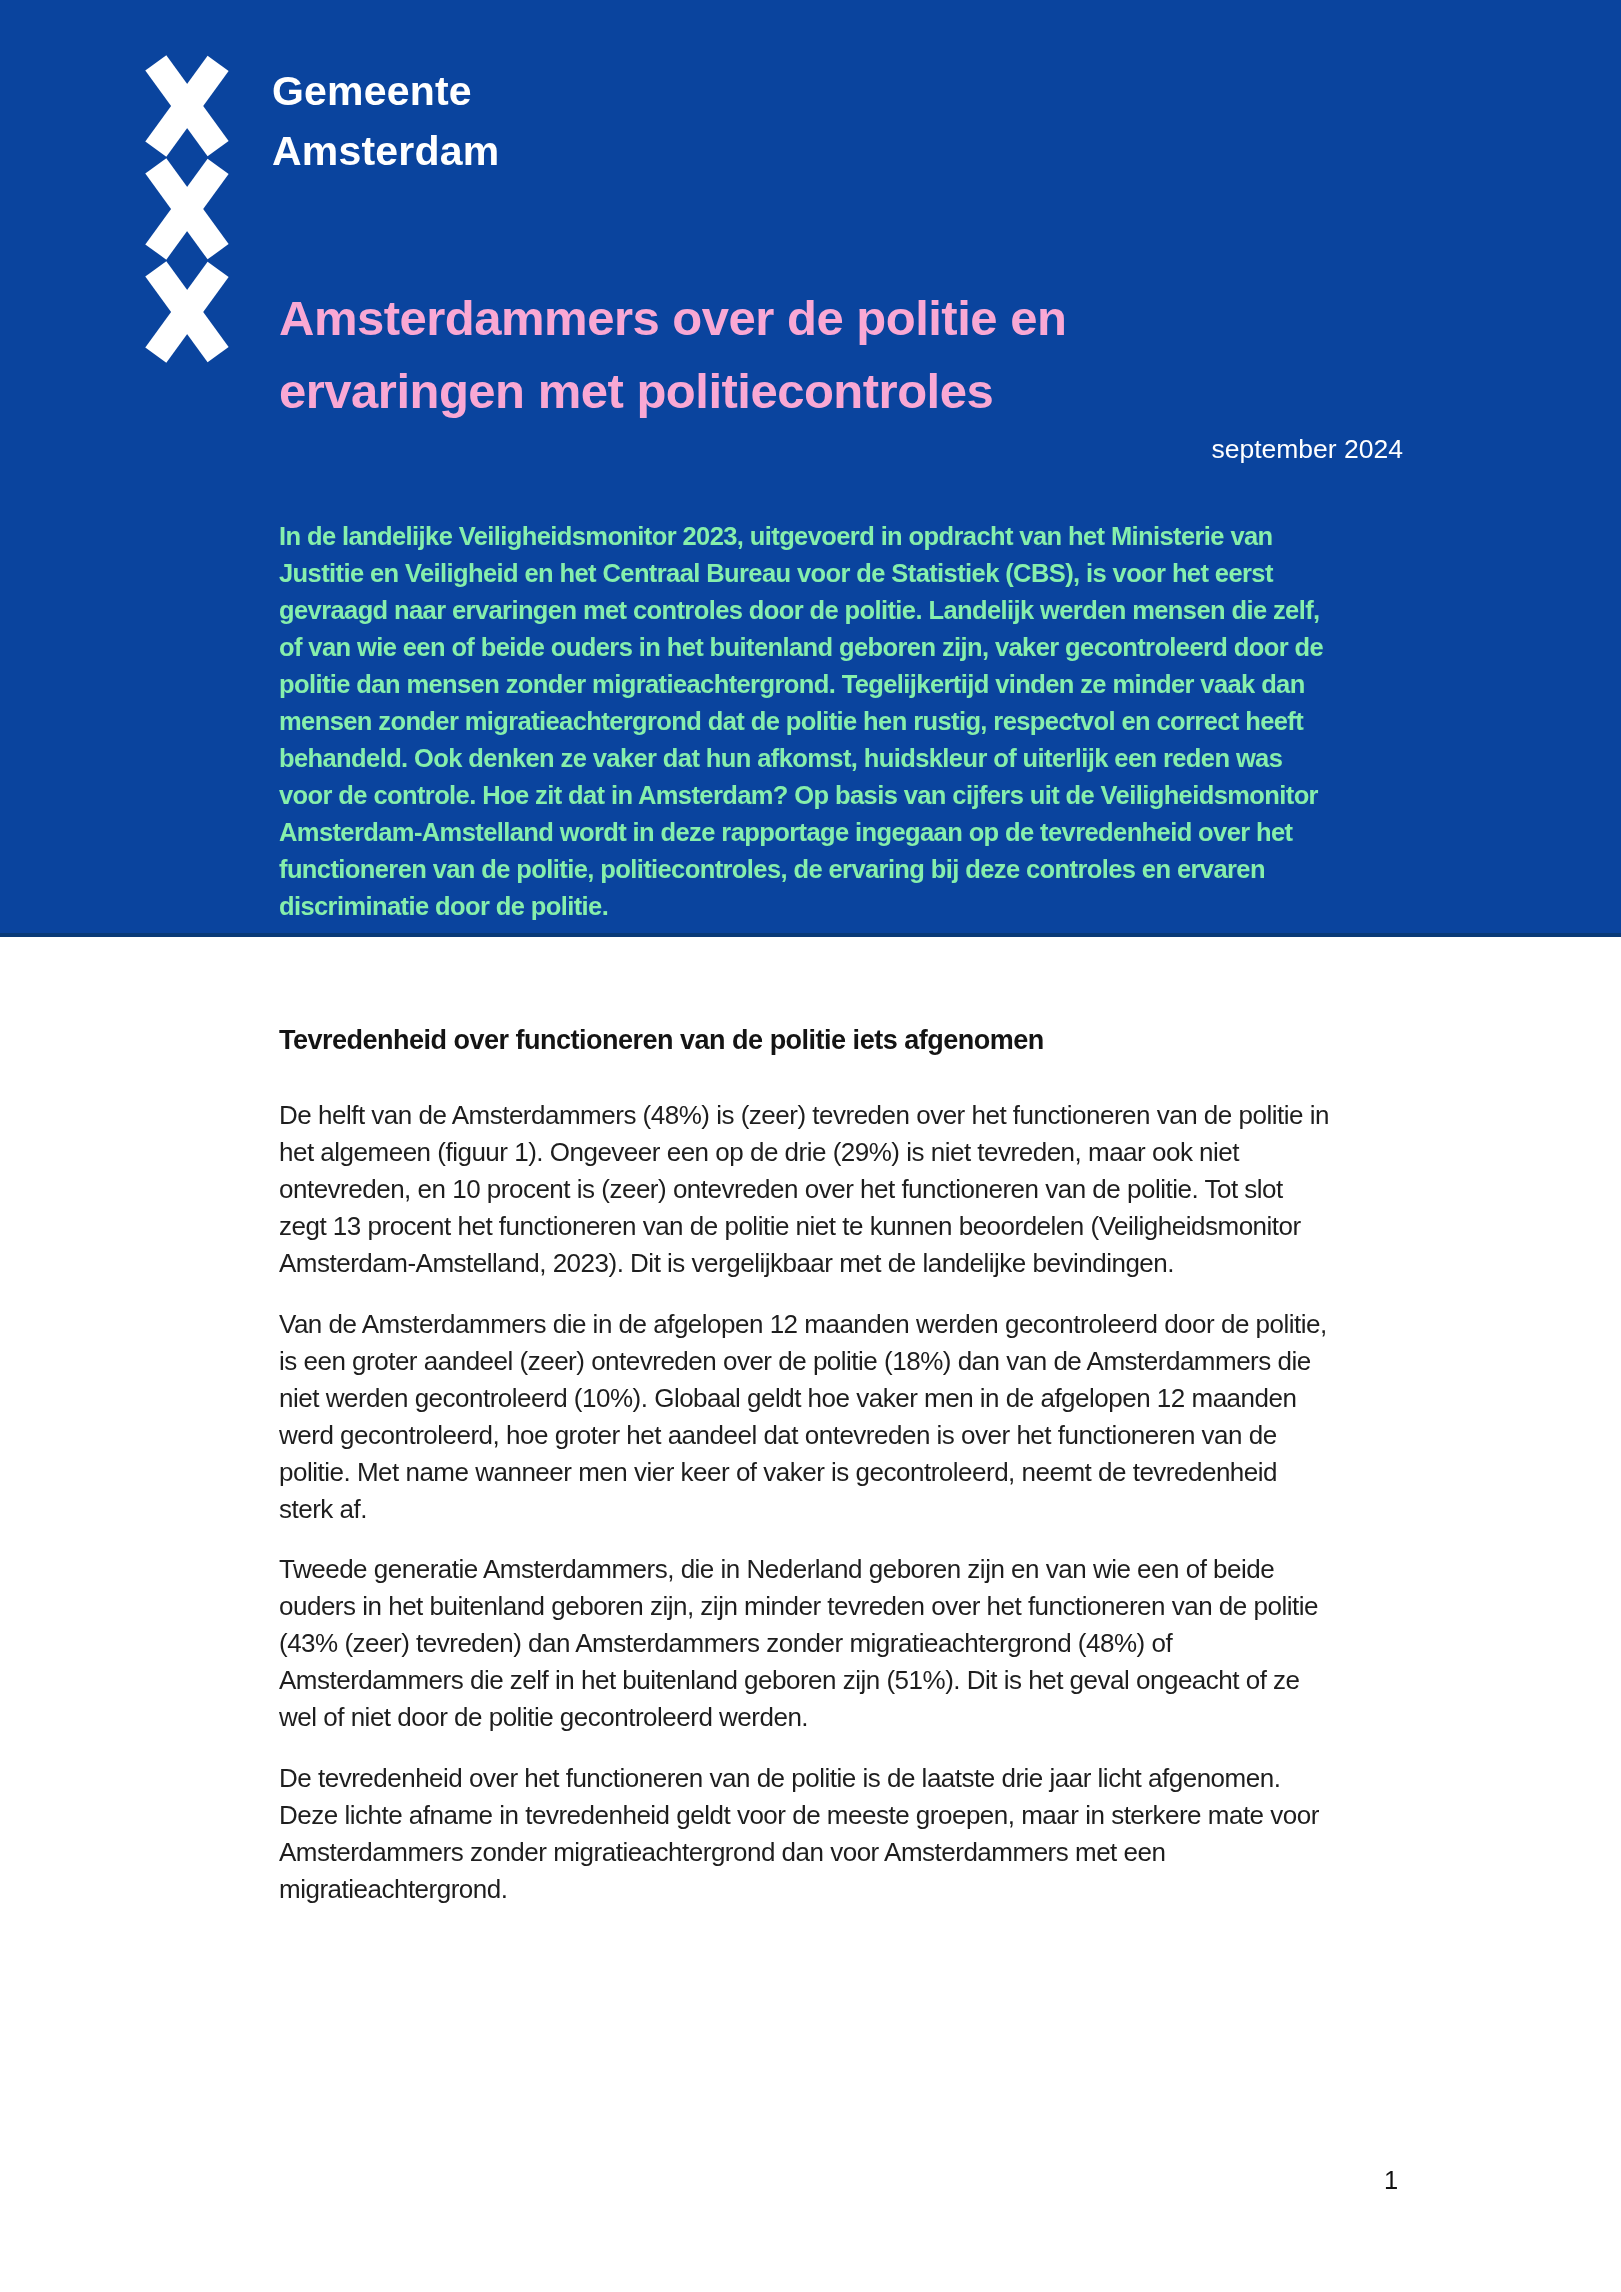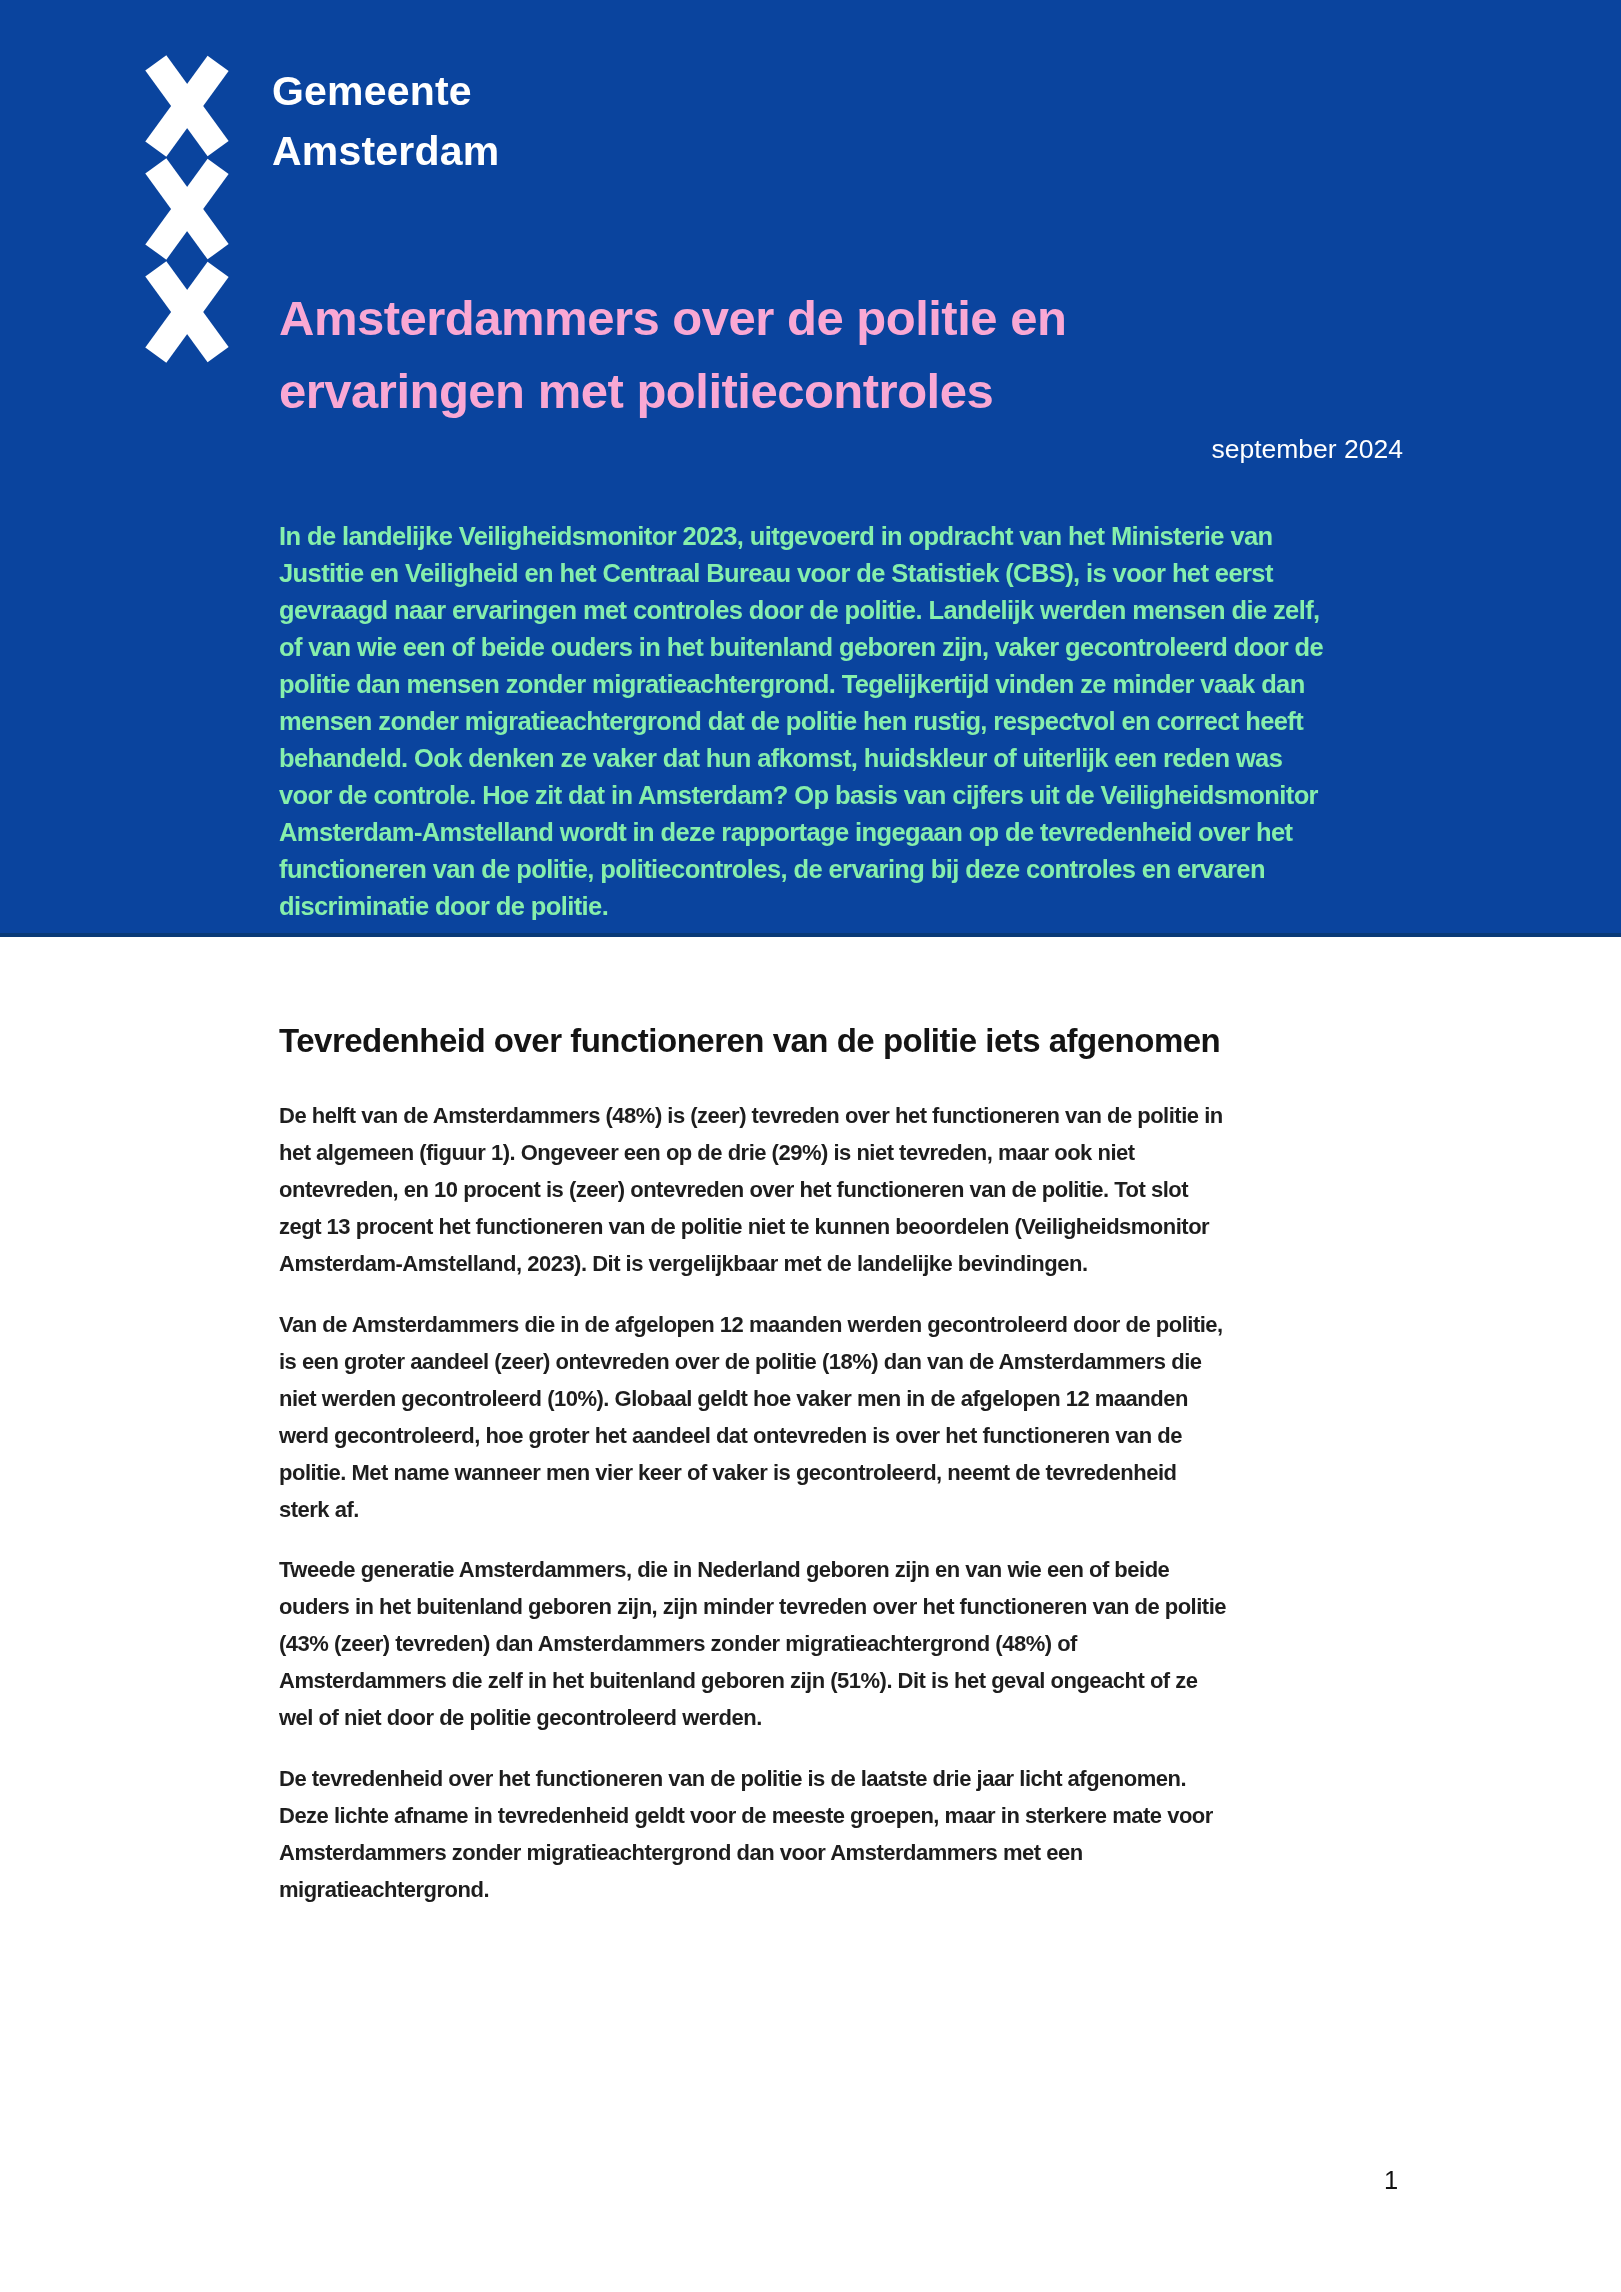--- a/index.html
+++ b/index.html
@@ -100,30 +100,30 @@
   
   .content {
     position: absolute;
     left: 279px;
     top: 1019px;
     width: 1186px;
   }
   .section-heading {
     margin: 0 0 35px 0;
     color: #141414;
-    font-size: 33px;
+    font-size: 27px;
     font-weight: bold;
     line-height: 43px;
     letter-spacing: -0.5px;
   }
   .para {
     margin: 0 0 23.5px 0;
     color: #1e1e1e;
-    font-size: 22px;
-    font-weight: bold;
+    font-size: 26px;
+    font-weight: normal;
     line-height: 37px;
     letter-spacing: -0.5px;
   }
 
   .page-number {
     position: absolute;
     left: 1384px;
     top: 2168px;
     color: #111111;
     font-size: 25.5px;

